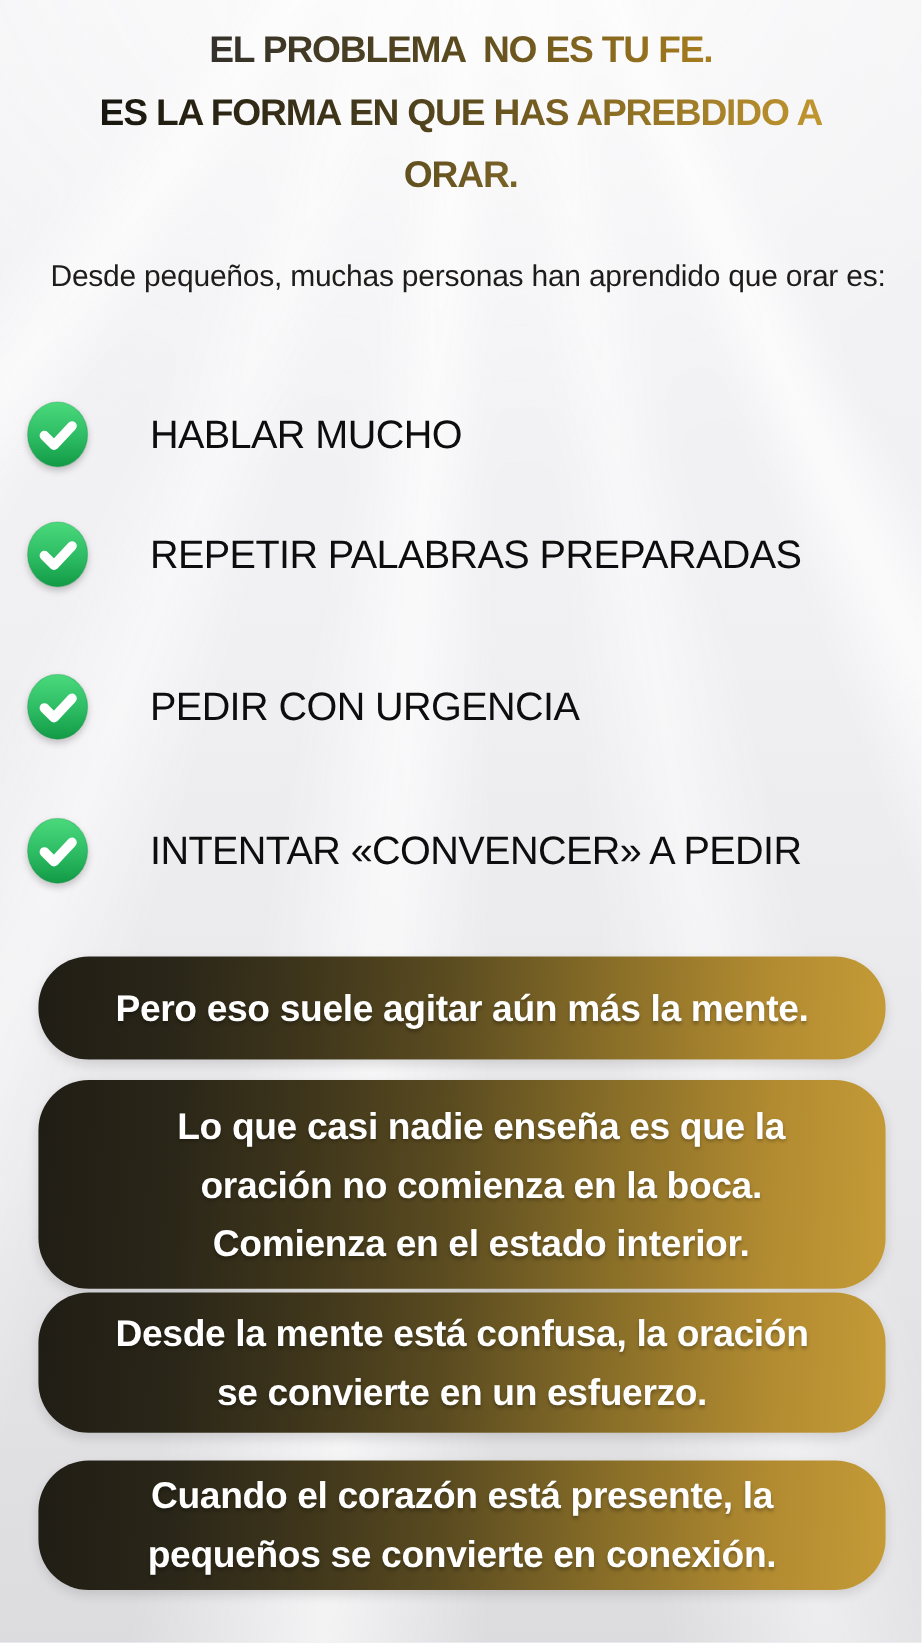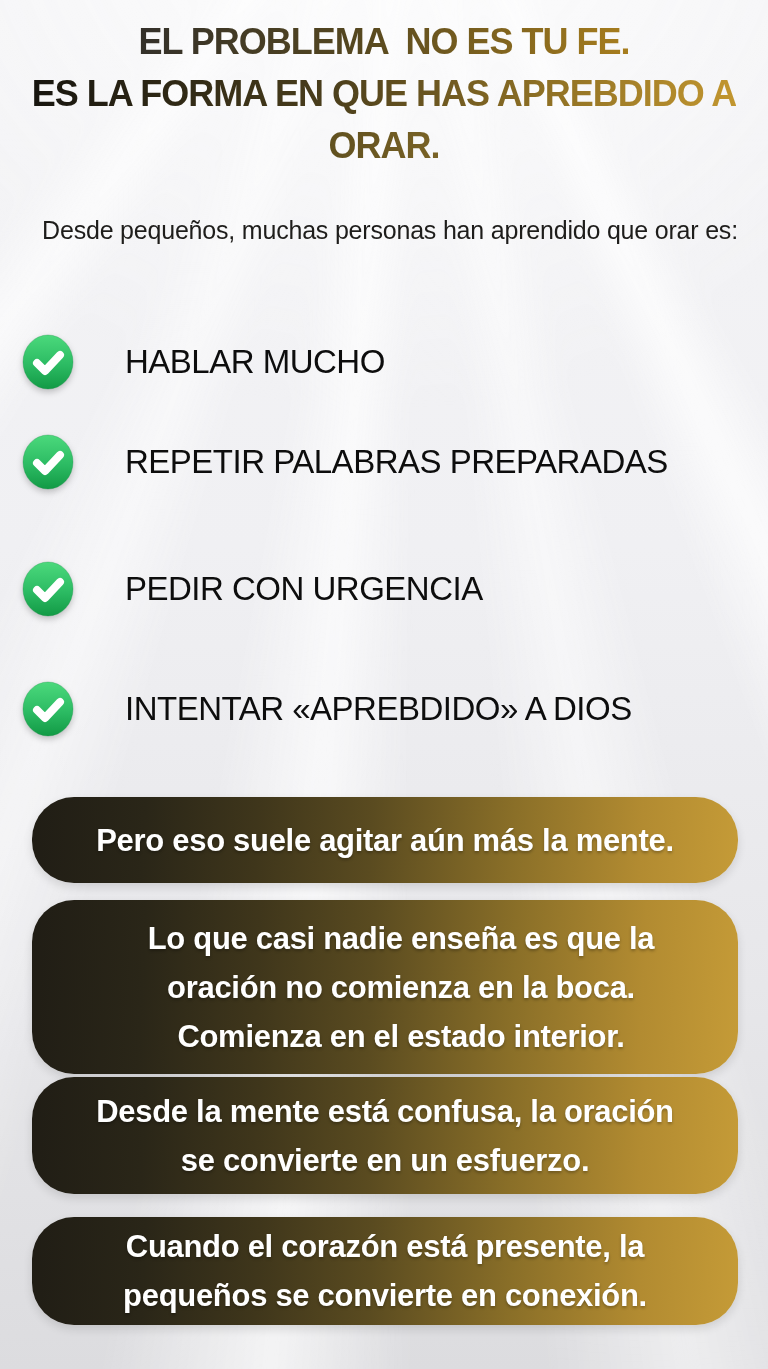--- a/index.html
+++ b/index.html
@@ -48,21 +48,21 @@
   }
 
   
   .title {
     position: absolute;
     top: 16px;
     left: 0;
     width: 768px;
     text-align: center;
     font-weight: bold;
-    font-size: 36px;
+    font-size: 31px;
     line-height: 52px;
     letter-spacing: -1px;
   }
   .title .t-line { display: block; }
   .title .grad {
     display: inline-block;
     color: #6e5a22;
     -webkit-background-clip: text;
     background-clip: text;
     -webkit-text-fill-color: transparent;
@@ -195,21 +195,21 @@
       <span class="check-label">PEDIR CON URGENCIA</span>
     </li>
 
     <li class="check-item item-4">
       <span class="check-icon">
         <svg width="52" height="56" viewBox="0 0 52 56">
           <ellipse cx="26" cy="28" rx="25" ry="27" fill="url(#checkGrad)" stroke="#0e8c3c" stroke-opacity="0.3" stroke-width="1"></ellipse>
           <path d="M15 29 l8 8 l15 -16" fill="none" stroke="#ffffff" stroke-width="8" stroke-linecap="round" stroke-linejoin="round"></path>
         </svg>
       </span>
-      <span class="check-label">INTENTAR «APREBDIDO» A DIOS</span>
+      <span class="check-label">INTENTAR «CONVENCER» A PEDIR</span>
     </li>
 
   </ul>
 
   <div class="banner banner-1">
     <span class="banner-line">Pero eso suele agitar aún más la mente.</span>
   </div>
 
   <div class="banner banner-2">
     <span class="banner-line">Lo que casi nadie enseña es que la</span>

